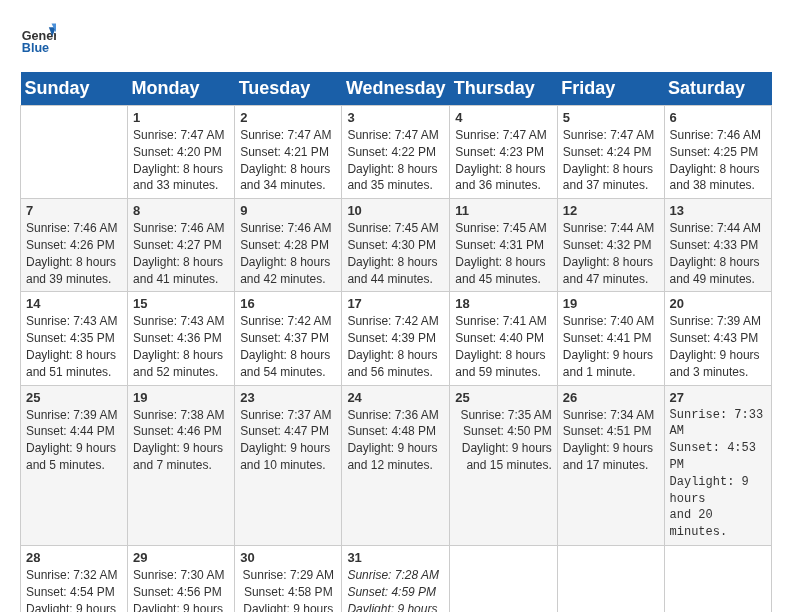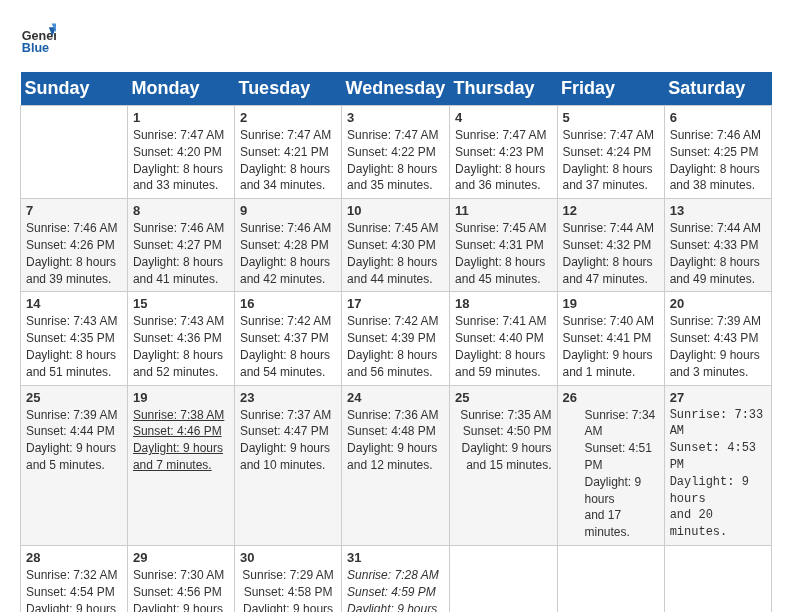--- a/index.html
+++ b/index.html
@@ -265,21 +265,21 @@
       <tr>
         <td>
           <span class="day-number">25</span>
           <div class="day-info" style="white-space: pre-line;">Sunrise: 7:39 AM
 Sunset: 4:44 PM
 Daylight: 9 hours
 and 5 minutes.</div>
         </td>
         <td>
           <span class="day-number">19</span>
-          <div class="day-info" style="white-space: pre-line; text-decoration: underline;">Sunrise: 7:38 AM
+          <div class="day-info" style="white-space: pre-line;">Sunrise: 7:38 AM
 Sunset: 4:46 PM
 Daylight: 9 hours
 and 7 minutes.</div>
         </td>
         <td>
           <span class="day-number">23</span>
           <div class="day-info" style="white-space: pre-line;">Sunrise: 7:37 AM
 Sunset: 4:47 PM
 Daylight: 9 hours
 and 10 minutes.</div>
@@ -293,21 +293,21 @@
         </td>
         <td>
           <span class="day-number">25</span>
           <div class="day-info" style="white-space: pre-line; text-align: right;">Sunrise: 7:35 AM
 Sunset: 4:50 PM
 Daylight: 9 hours
 and 15 minutes.</div>
         </td>
         <td>
           <span class="day-number">26</span>
-          <div class="day-info" style="white-space: pre-line; margin-left: 22px;">Sunrise: 7:34 AM
+          <div class="day-info" style="white-space: pre-line;">Sunrise: 7:34 AM
 Sunset: 4:51 PM
 Daylight: 9 hours
 and 17 minutes.</div>
         </td>
         <td>
           <span class="day-number">27</span>
           <div class="day-info" style="white-space: pre-line; font-family: Liberation Mono, monospace;">Sunrise: 7:33 AM
 Sunset: 4:53 PM
 Daylight: 9 hours
 and 20 minutes.</div>

